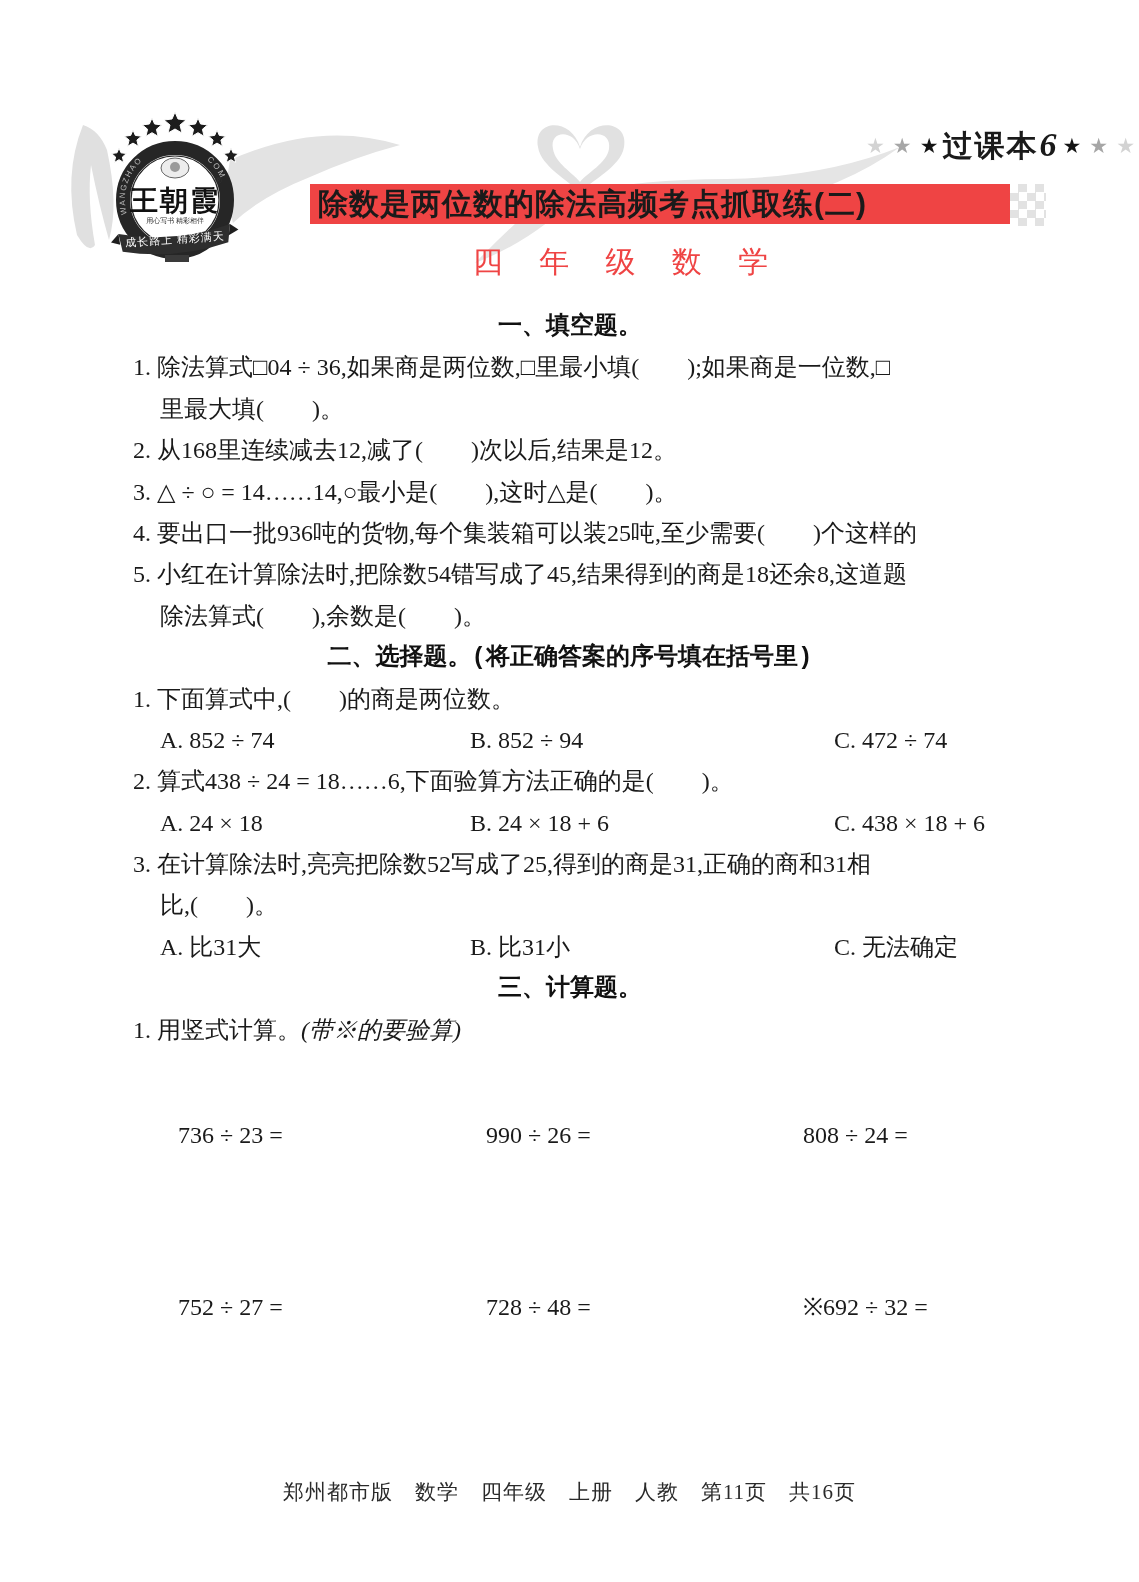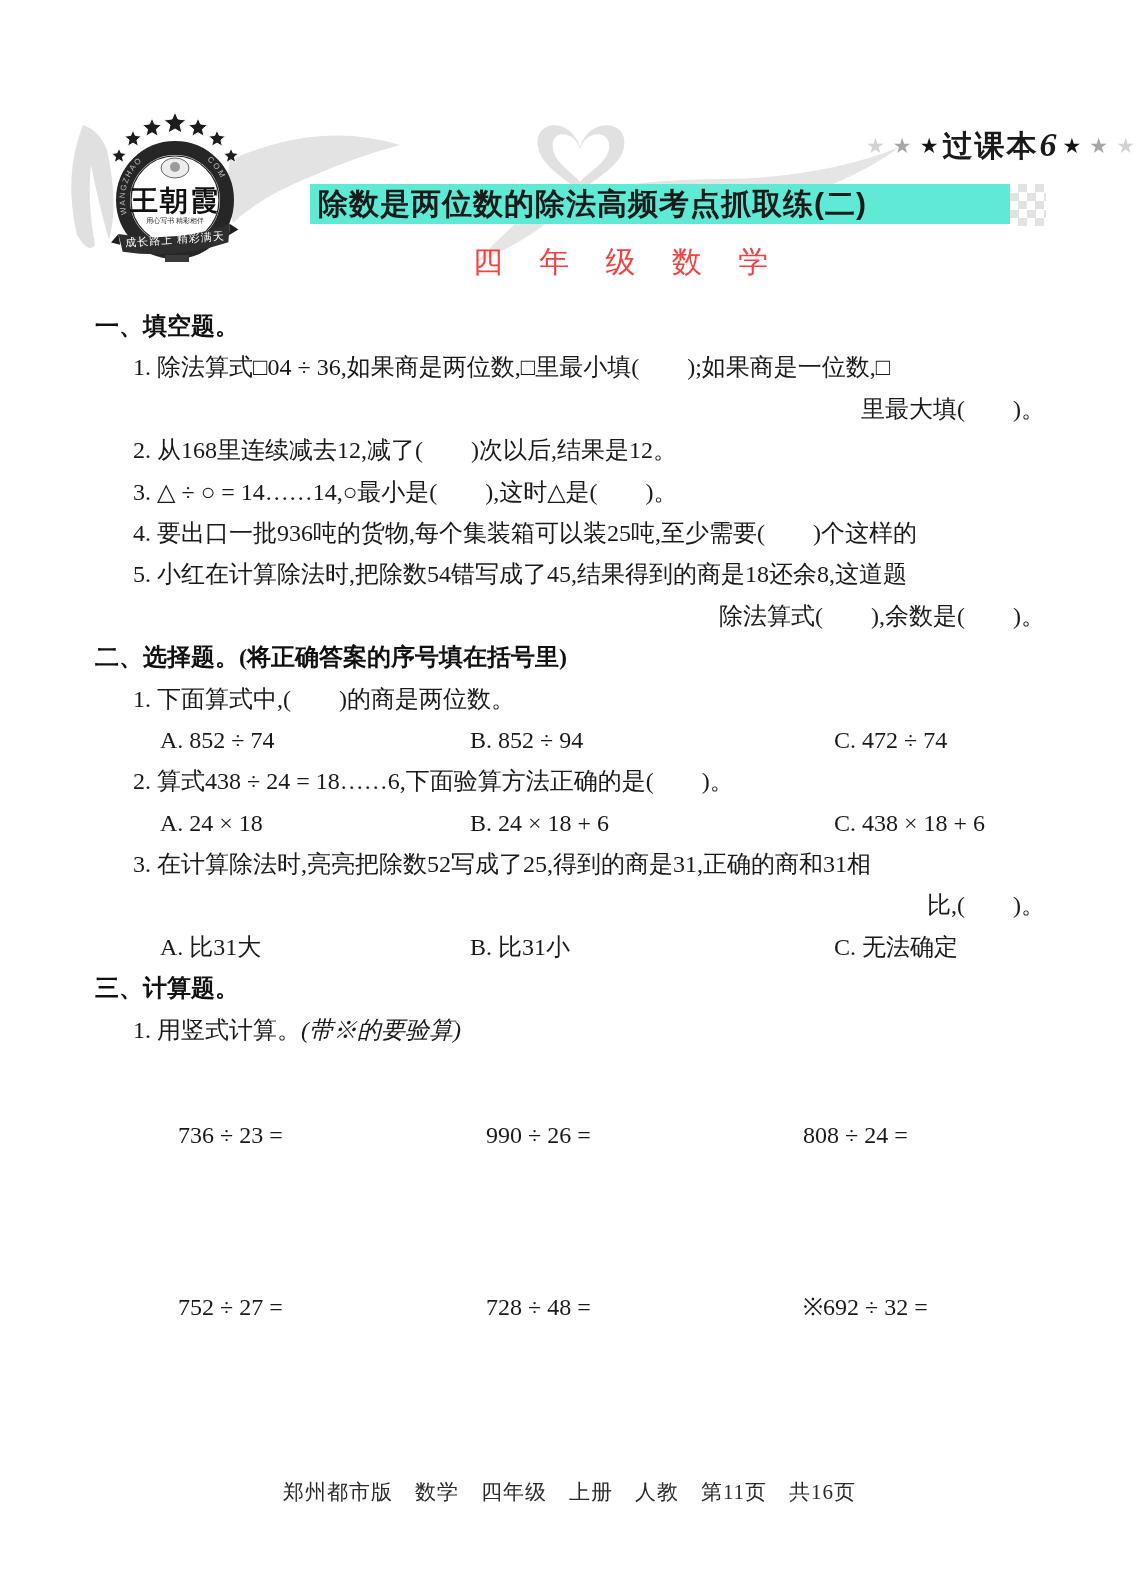--- a/index.html
+++ b/index.html
@@ -21,21 +21,21 @@
     text-align:right;line-height:46px;white-space:nowrap;
   }
   .star{font-size:21px;vertical-align:3px;margin:0 4px;font-family:"DejaVu Sans",sans-serif;}
   .star.s-light{color:#d3d3d3;}
   .star.s-mid{color:#a6a6a6;}
   .star.s-dark{color:#141414;}
   .star-label{font-size:30px;font-weight:bold;letter-spacing:2px;}
   .star-num{font-size:34px;font-weight:bold;font-style:italic;margin:0 2px 0 1px;}
   .title-band{
     position:absolute;left:310px;top:184px;width:700px;height:40px;
-    background:#5eead4;display:flex;align-items:center;
+    background:#ef4444;display:flex;align-items:center;
   }
   .title-band .t{
     font-family:"Liberation Sans","DejaVu Sans",sans-serif;
     font-weight:bold;font-size:30px;letter-spacing:1px;
     padding-left:8px;white-space:nowrap;
   }
   .checker{
     position:absolute;left:1010px;top:184px;width:36px;height:42px;
     background-image:conic-gradient(#e2e2e2 90deg,transparent 90deg 180deg,#e2e2e2 180deg 270deg,transparent 270deg);
     background-size:17px 17px;
@@ -46,25 +46,25 @@
     font-family:"Liberation Sans","DejaVu Sans",sans-serif;
     font-size:30px;letter-spacing:14px;color:#ef4444;white-space:nowrap;
   }
   
   .body-txt{
     position:absolute;left:95px;top:306px;width:950px;
     font-size:24px;
   }
   .bl{height:41.4px;line-height:41.4px;white-space:nowrap;}
   .sec{
-    font-family:Liberation Serif, serif;
-    font-weight:bold;font-size:24px;color:#111;
+    font-family:Liberation Mono, monospace;
+    font-weight:bold;font-size:24px;color:#111;text-align:center;
   }
   .ind1{padding-left:38px;}
-  .ind2{padding-left:65px;text-align:right;}
+  .ind2{padding-left:65px;}
   .opts{position:relative;}
   .opts span{position:absolute;top:0;}
   .opt-a{left:65px;}
   .opt-b{left:375px;}
   .opt-c{left:695px;margin-left:44px;}
   .note-kai{font-style:italic;}
   .calc-row{
     position:absolute;left:95px;width:950px;height:42px;line-height:42px;
     font-size:24px;
   }

